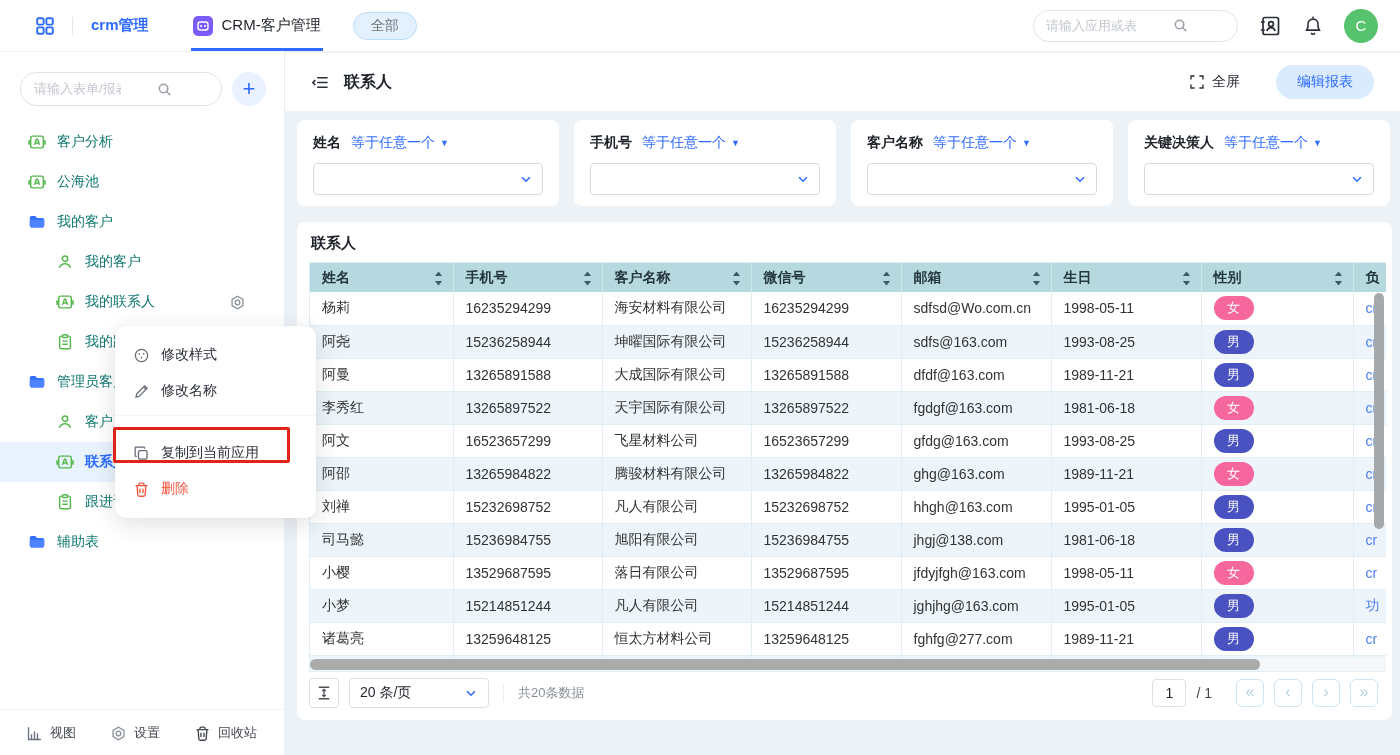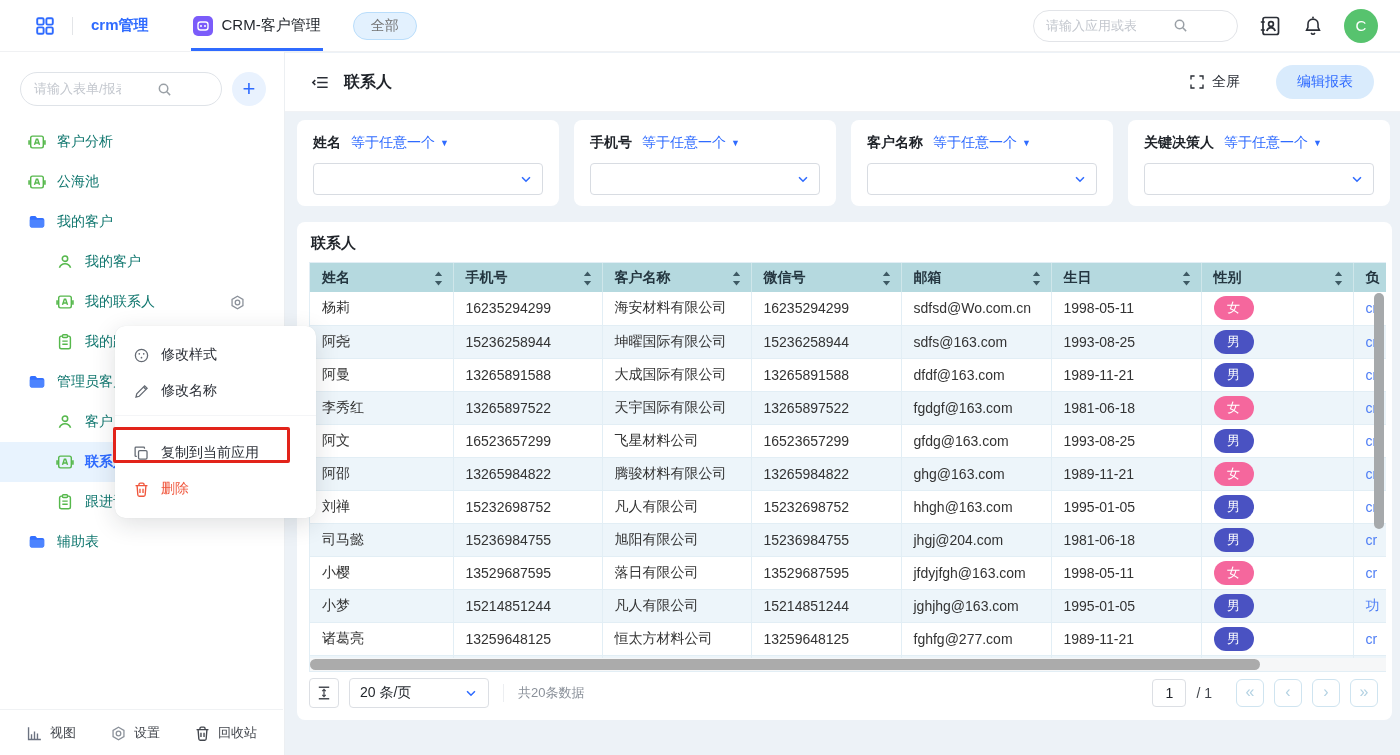--- a/index.html
+++ b/index.html
@@ -502,21 +502,21 @@
             <td>hhgh@163.com</td>
             <td>1995-01-05</td>
             <td><span class="pill" style="background: rgb(74, 82, 194);">男</span></td>
             <td class="owner">cr</td>
           </tr>
           <tr class="alt">
             <td>司马懿</td>
             <td>15236984755</td>
             <td>旭阳有限公司</td>
             <td>15236984755</td>
-            <td>jhgj@204.com</td>
+            <td>jhgj@138.com</td>
             <td>1981-06-18</td>
             <td><span class="pill" style="background: rgb(74, 82, 194);">男</span></td>
             <td class="owner">cr</td>
           </tr>
           <tr>
             <td>小樱</td>
             <td>13529687595</td>
             <td>落日有限公司</td>
             <td>13529687595</td>
             <td>jfdyjfgh@163.com</td>

